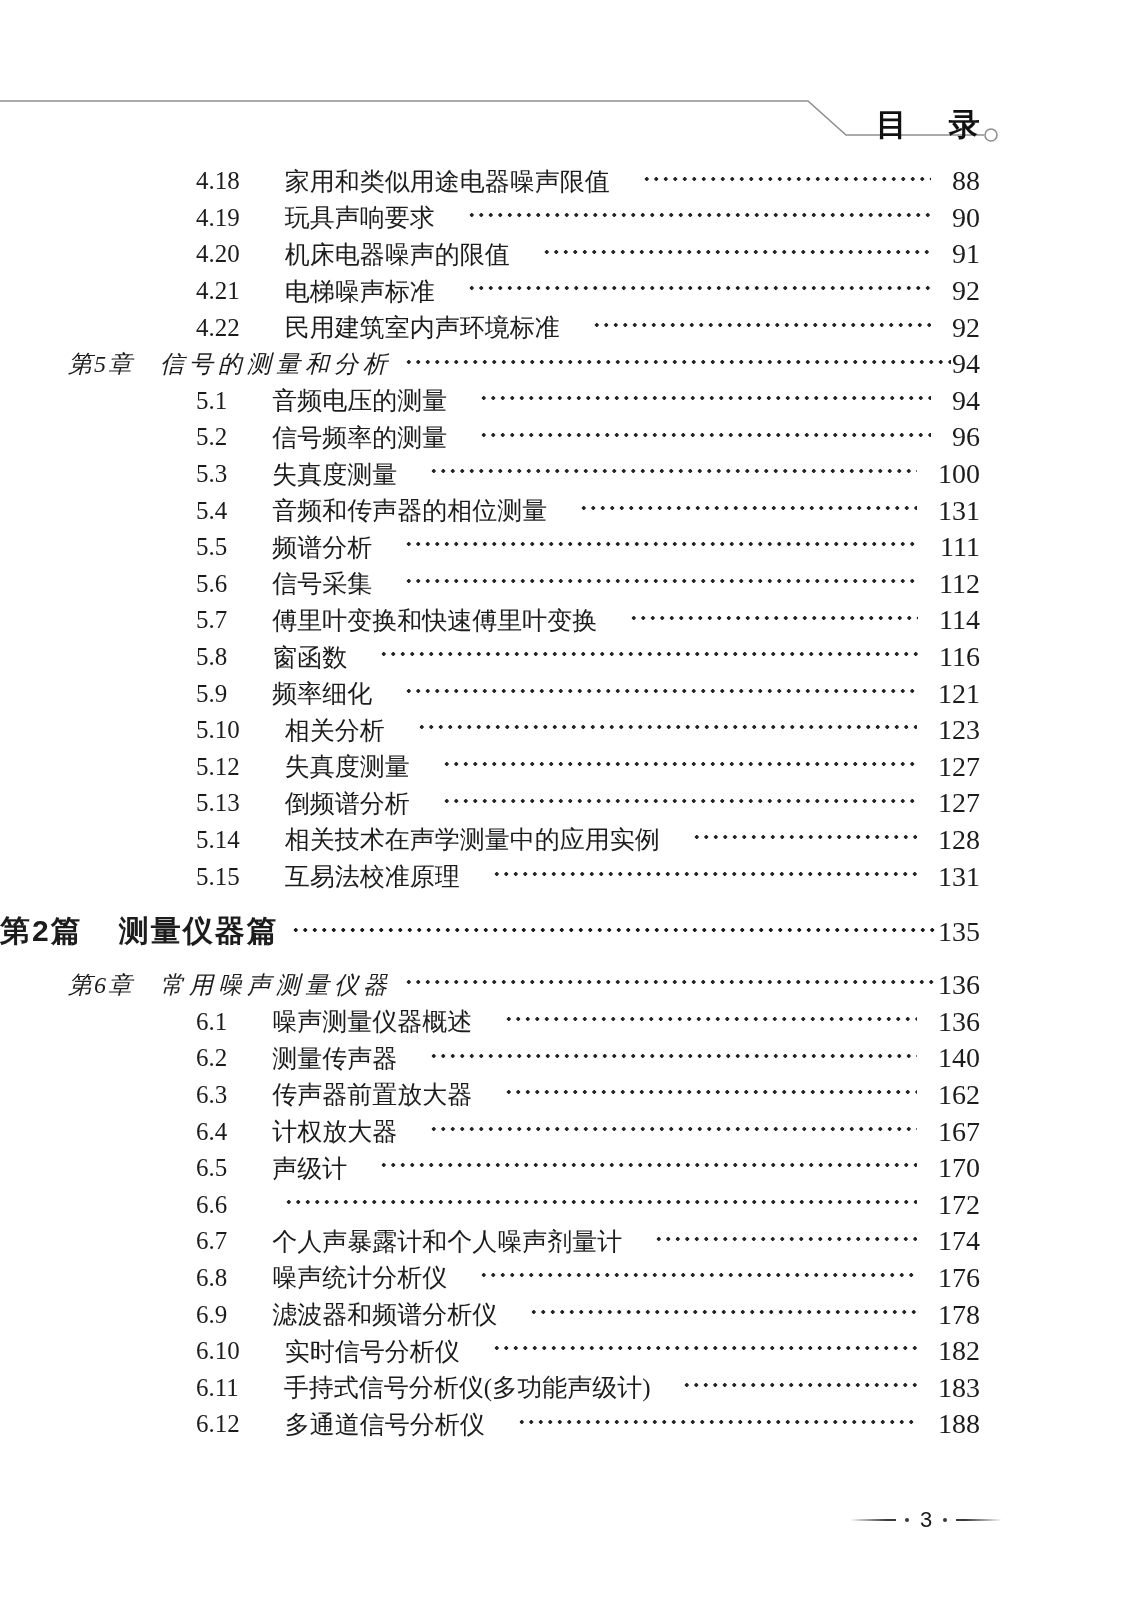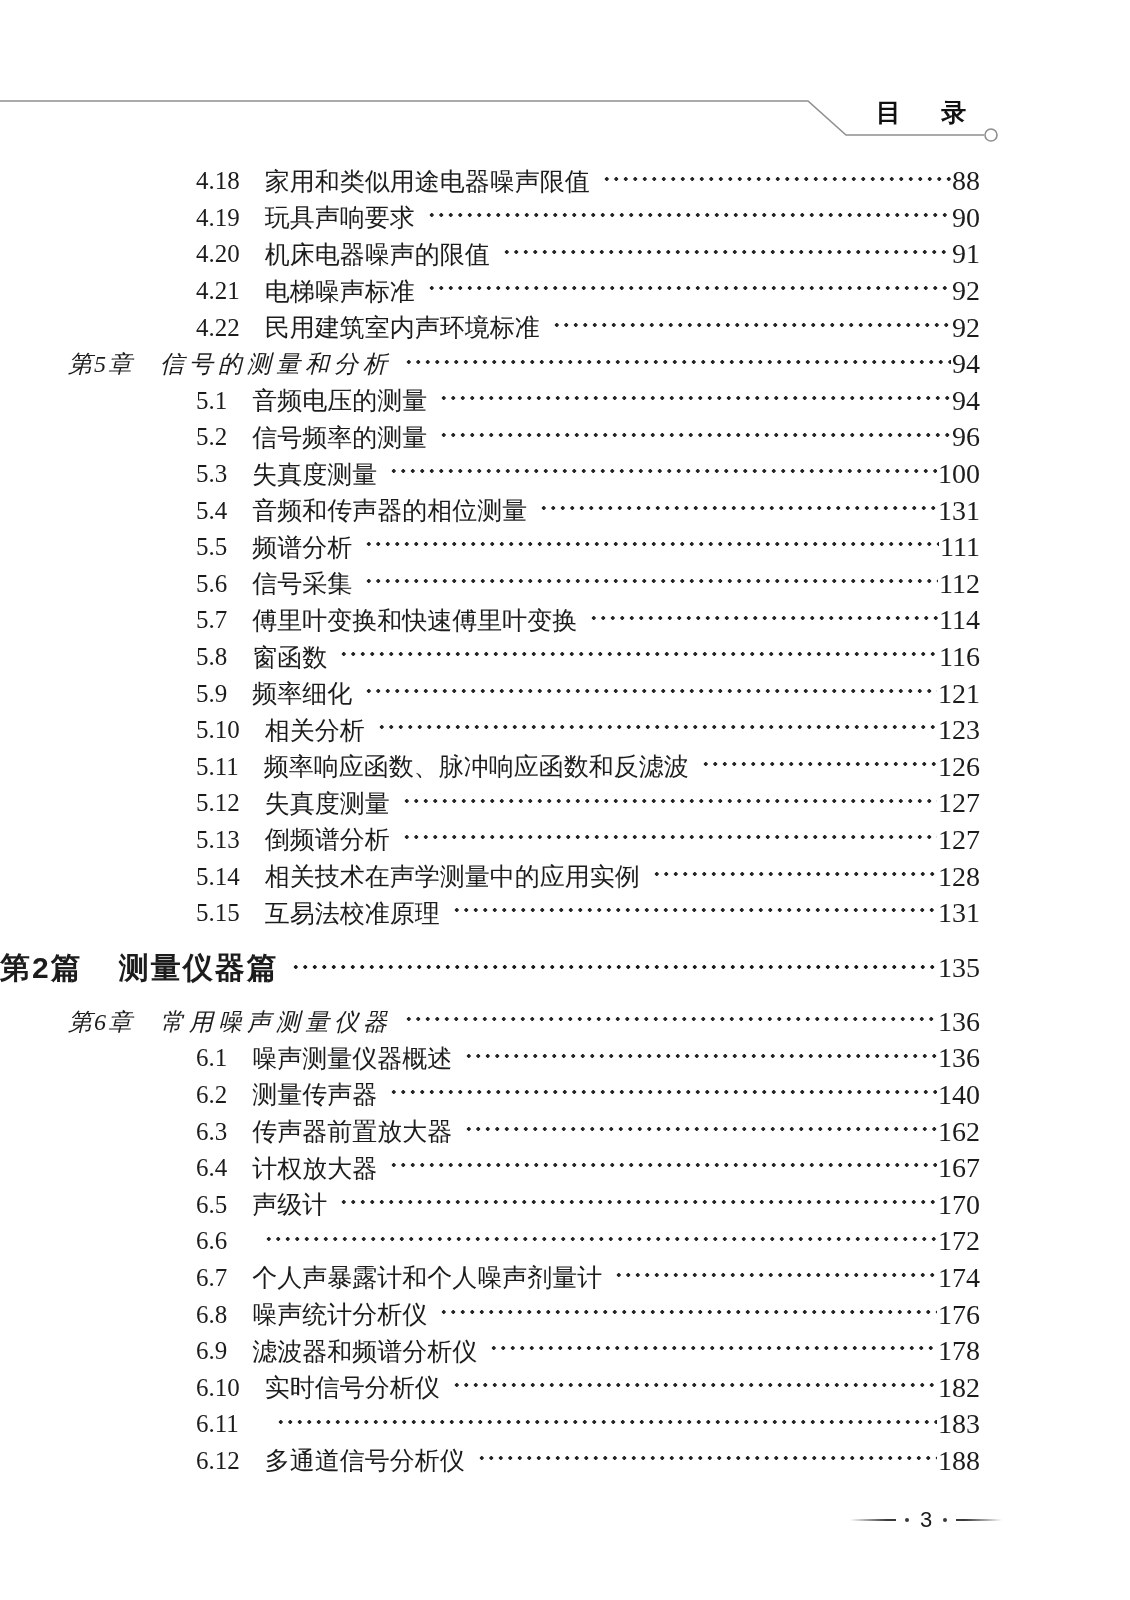--- a/index.html
+++ b/index.html
@@ -15,22 +15,22 @@
 
   
   .header-svg {
     position: absolute;
     left: 0; top: 0;
     width: 1130px; height: 160px;
   }
   .header-title {
     position: absolute;
     left: 876px;
-    top: 96px;
-    font-size: 25px;
+    top: 104px;
+    font-size: 31px;
     font-weight: 700;
     letter-spacing: 2px;
     word-spacing: 30px;
     color: #111;
     white-space: nowrap;
   }
 
   
   .toc {
     position: absolute;
@@ -62,21 +62,21 @@
   .page {
     flex: 0 0 auto;
     font-size: 28px;
     font-weight: 400;
     font-style: normal;
     letter-spacing: 0;
     font-family: Liberation Serif, serif;
   }
 
   
-  .row.sec { padding-left: 196px; }
+  .row.sec { padding-left: 196px; gap: 20px; }
   .row.sec .num { margin-right: 25px; }
 
   
   .row.chapter {
     padding-left: 68px;
     font-size: 24px;
     font-style: italic;
     letter-spacing: 5px;
   }
   .row.chapter .num { margin-right: 26px; letter-spacing: 2px; }
@@ -228,26 +228,20 @@
     <span class="leader"></span>
     <span class="page">121</span>
   </div>
     <div class="row sec">
     <span class="num">5.10</span>
     <span class="title">相关分析</span>
     <span class="leader"></span>
     <span class="page">123</span>
   </div>
     <div class="row sec">
-    <span class="num">5.11</span>
-    <span class="title">频率响应函数、脉冲响应函数和反滤波</span>
-    <span class="leader"></span>
-    <span class="page">126</span>
-  </div>
-    <div class="row sec">
     <span class="num">5.12</span>
     <span class="title">失真度测量</span>
     <span class="leader"></span>
     <span class="page">127</span>
   </div>
     <div class="row sec">
     <span class="num">5.13</span>
     <span class="title">倒频谱分析</span>
     <span class="leader"></span>
     <span class="page">127</span>
@@ -330,20 +324,21 @@
     <span class="page">178</span>
   </div>
     <div class="row sec">
     <span class="num">6.10</span>
     <span class="title">实时信号分析仪</span>
     <span class="leader"></span>
     <span class="page">182</span>
   </div>
     <div class="row sec">
     <span class="num">6.11</span>
+    <span class="title">手持式信号分析仪(多功能声级计)</span>
     <span class="leader"></span>
     <span class="page">183</span>
   </div>
     <div class="row sec">
     <span class="num">6.12</span>
     <span class="title">多通道信号分析仪</span>
     <span class="leader"></span>
     <span class="page">188</span>
   </div>
   </div>

